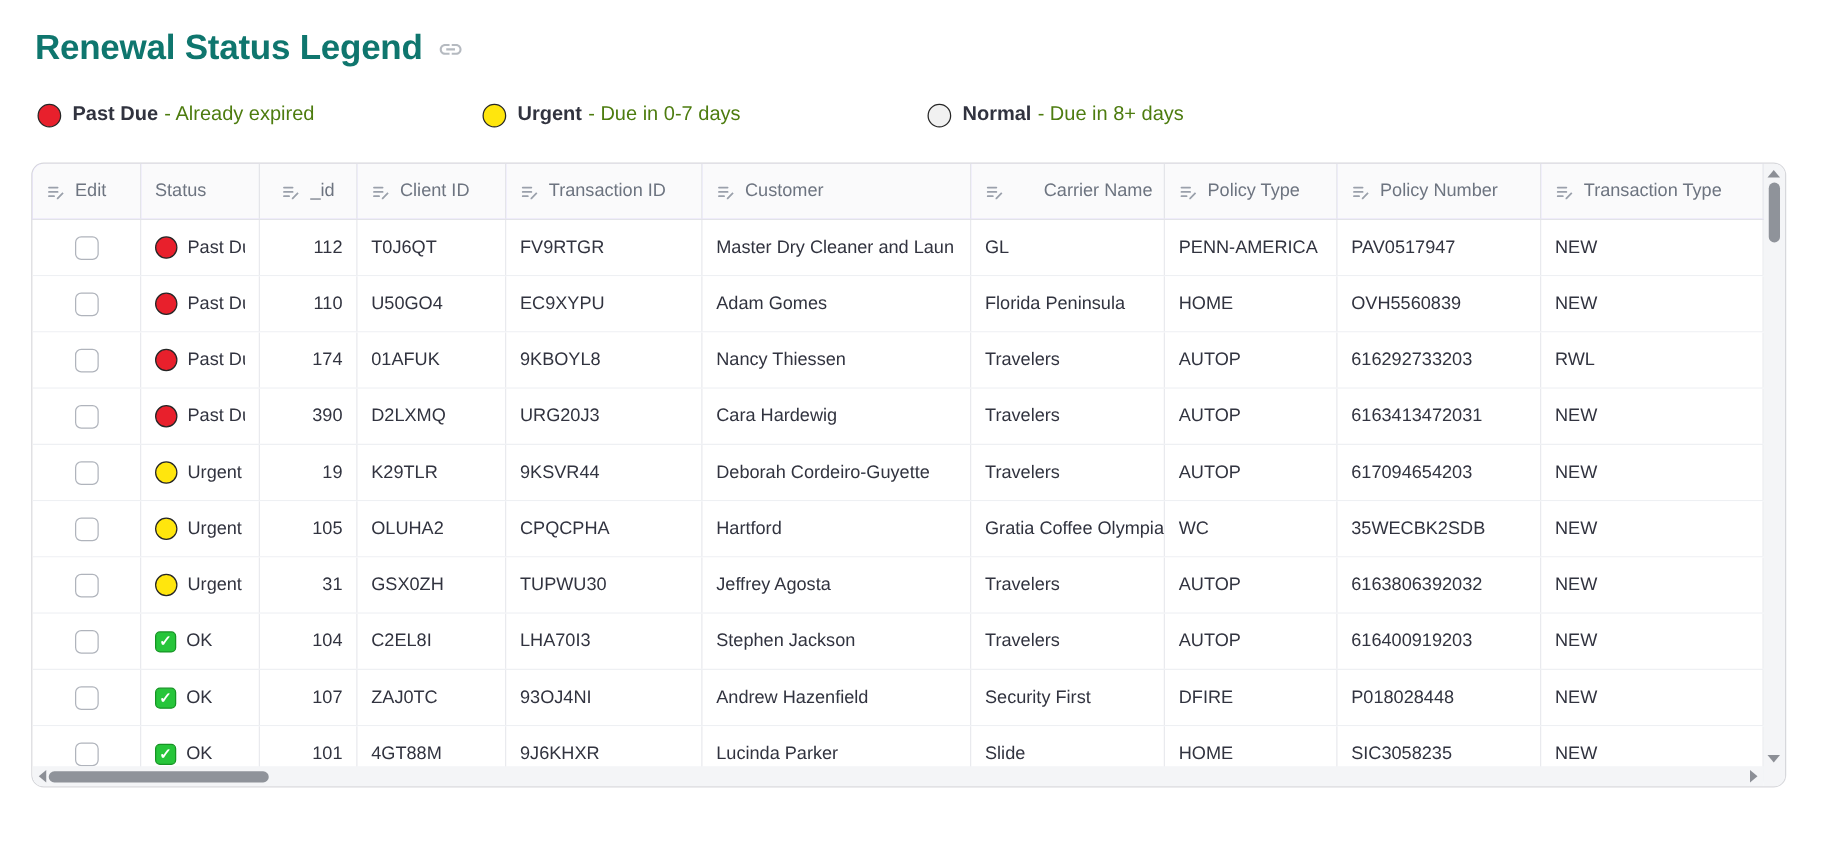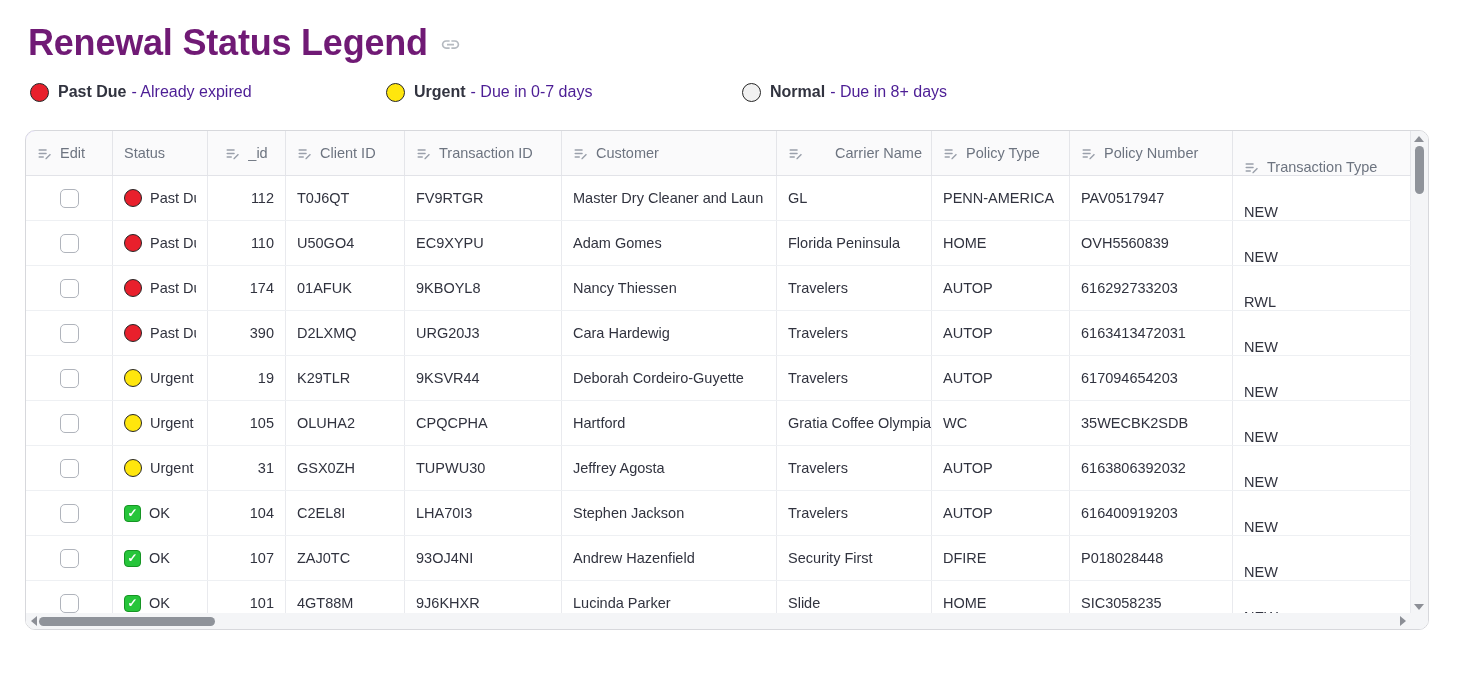--- a/index.html
+++ b/index.html
@@ -2,31 +2,31 @@
 <html><head>
 <meta charset="utf-8">
 <style>
   html,body{margin:0;padding:0;}
   body{
     width:1465px;height:676px;background:#ffffff;position:relative;
     font-family:"Liberation Sans", sans-serif;color:#31333F;overflow:hidden;
   }
   
   .page-title{position:absolute;left:28px;top:22px;display:flex;align-items:center;gap:12px;}
-  .page-title h1{margin:0;font-size:36px;font-weight:700;color:#701a75;letter-spacing:-0.2px;}
+  .page-title h1{margin:0;font-size:28px;font-weight:700;color:#0f766e;letter-spacing:-0.2px;}
   .anchor-icon{display:inline-flex;opacity:.85;margin-top:3px;cursor:pointer;}
   
   .legend-row{position:absolute;top:80px;left:0;width:100%;height:24px;}
   .legend-item{position:absolute;display:flex;align-items:center;font-size:16px;height:24px;}
   .legend-item:nth-of-type(1){left:30px;}
   .legend-item:nth-of-type(2){left:386px;}
   .legend-item:nth-of-type(3){left:742px;}
   .legend-swatch{width:19px;height:19px;border-radius:50%;border:1.6px solid #262626;box-sizing:border-box;margin-right:9px;flex:none;}
   .legend-label{font-weight:700;margin-right:5px;white-space:pre;}
-  .legend-desc{color:#4c1d95;white-space:pre;}
+  .legend-desc{color:#4d7c0f;white-space:pre;}
   
   .table{
     position:absolute;left:25px;top:130px;width:1404px;height:500px;
     border:1px solid #d7d8dc;border-radius:10px;background:#fff;box-sizing:border-box;
     overflow:hidden;
   }
   .thead{display:flex;height:44px;background:#c4b5fd;border-bottom:1px solid #e2e3e8;width:1385px;}
   .hcell{
     box-sizing:border-box;flex:none;height:44px;display:flex;align-items:center;gap:8px;
     padding:0 11px;border-right:1px solid #e4e5e9;color:#6d7480;font-size:14.5px;
@@ -42,21 +42,21 @@
   
   .thead>:nth-child(1),.row>:nth-child(1){width:87px;}
   .thead>:nth-child(2),.row>:nth-child(2){width:95px;}
   .thead>:nth-child(3),.row>:nth-child(3){width:78px;}
   .thead>:nth-child(4),.row>:nth-child(4){width:119px;}
   .thead>:nth-child(5),.row>:nth-child(5){width:157px;}
   .thead>:nth-child(6),.row>:nth-child(6){width:215px;}
   .thead>:nth-child(7),.row>:nth-child(7){width:155px;gap:32px;}
   .thead>:nth-child(8),.row>:nth-child(8){width:138px;}
   .thead>:nth-child(9),.row>:nth-child(9){width:163px;}
-  .thead>:nth-child(10),.row>:nth-child(10){width:178px;align-items:flex-end;}
+  .thead>:nth-child(10),.row>:nth-child(10){width:178px;}
   .thead>:nth-child(3){justify-content:center;}
   .cell-id{justify-content:flex-end;}
   .cell-edit{justify-content:center;}
   .checkbox{
     width:19px;height:19px;border:1.6px solid #b0b4bc;border-radius:5px;background:#fff;
     box-sizing:border-box;cursor:pointer;flex:none;
   }
   .marker{flex:none;margin-right:8px;display:flex;align-items:center;justify-content:center;}
   .marker.dot{width:18px;height:18px;border-radius:50%;border:1.6px solid #262626;box-sizing:border-box;}
   .marker.check{

